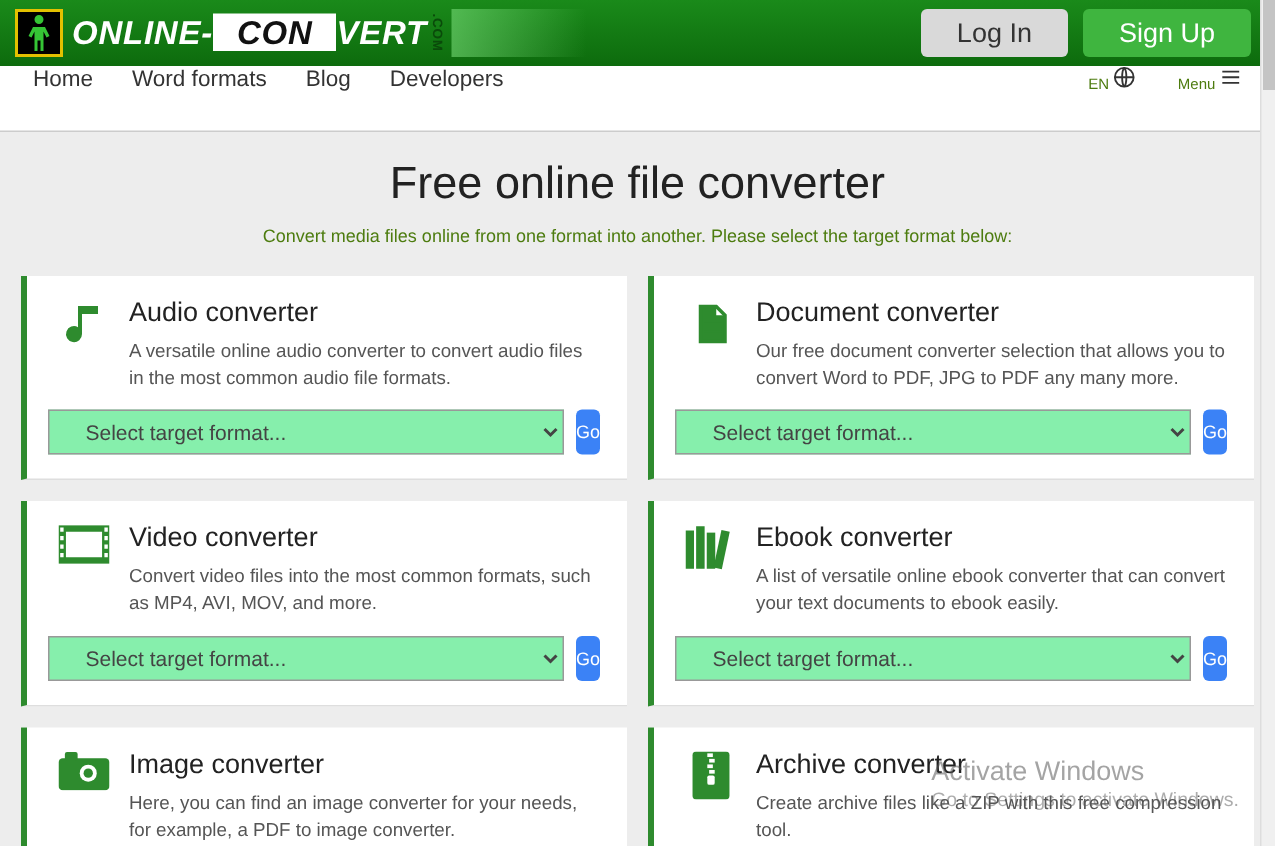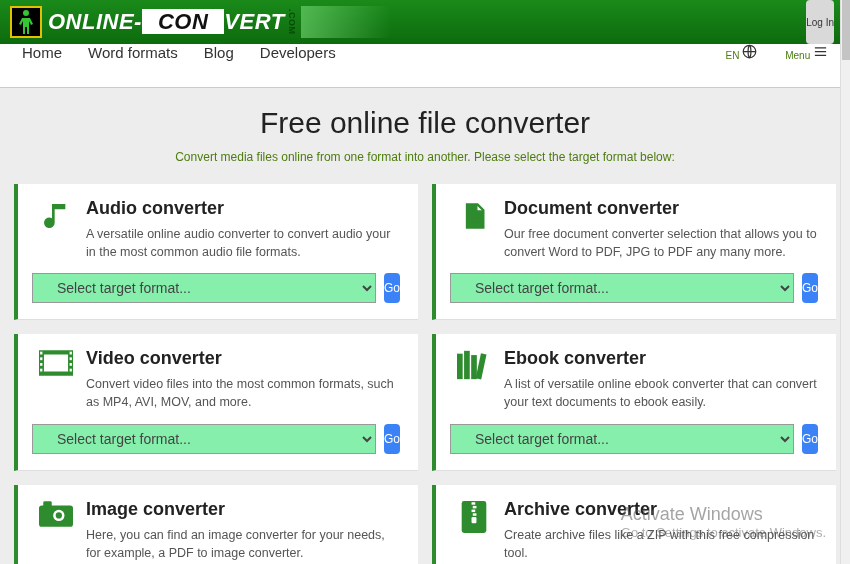--- a/index.html
+++ b/index.html
@@ -5,36 +5,36 @@
 * { margin: 0; padding: 0; box-sizing: border-box; }
 body { font-family: Arial, Helvetica, sans-serif; background: #ededed; width: 850px; height: 564px; overflow: hidden; }
 .topbar { height: 44px; background: linear-gradient(180deg,#1a8a1a 0%,#0d6b0d 100%); display: flex; align-items: center; padding: 0 10px; }
 .logo-box { width: 32px; height: 32px; background: #000; border: 2px solid #e3c100; display: flex; align-items: center; justify-content: center; margin-right: 6px; }
 .logo-figure { width: 16px; height: 24px; }
 .brand { font-size: 22px; font-weight: bold; font-style: italic; color: #fff; letter-spacing: 0.5px; }
 .brand .white { color: #fff; }
 .brand .dotcom { font-size: 9px; font-style: normal; color: #0a4a0a; writing-mode: vertical-rl; display: inline-block; margin-left: 2px; vertical-align: top; }
 .green-fade { display: inline-block; width: 90px; height: 32px; margin-left: 4px; background: linear-gradient(90deg, rgba(120,220,120,0.6), rgba(120,220,120,0)); }
 .topbar-right { margin-left: auto; display: flex; gap: 10px; align-items: center; padding-right: 6px; }
-.btn { height: 44px; padding: 0 0; border-radius: 4px; font-size: 10px; border: none; cursor: pointer; }
+.btn { height: 32px; padding: 0 24px; border-radius: 4px; font-size: 18px; border: none; cursor: pointer; }
 .btn-login { background: #d9d9d9; color: #333; }
 .btn-signup { background: #3fb53f; color: #fff; }
 .navbar { height: 44px; background: #fff; border-bottom: 1px solid #ccc; display: flex; align-items: flex-start; padding: 0 22px; }
 .nav-left { display: flex; gap: 26px; }
 .nav-item { color: #333; font-size: 15px; cursor: pointer; }
 .nav-right { margin-left: auto; display: flex; gap: 28px; align-items: center; color: #4d7c0f; font-size: 10px; }
 .globe-icon, .menu-icon { display: inline-flex; align-items: center; }
 .hero { text-align: center; padding: 18px 10px 14px; }
 .hero h1 { font-size: 30px; font-weight: 400; color: #222; margin-bottom: 10px; }
 .hero p { font-size: 12px; color: #4d7c0f; }
 .grid { display: grid; grid-template-columns: 1fr 1fr; gap: 14px; padding: 6px 14px 0; }
 .card { background: #fff; border-left: 4px solid #2e8b2e; border-bottom: 1px solid #dedede; padding: 14px 18px 16px 14px; display: grid; grid-template-columns: 48px 1fr; column-gap: 6px; }
 .card .icon-col { display: flex; justify-content: center; padding-top: 2px; }
 .card .icon-col svg { fill: #2e8b2e; }
-.card h3 { font-size: 18px; color: #222; margin-bottom: 6px; font-weight: 700; }
+.card h3 { font-size: 18px; color: #222; margin-bottom: 6px; font-weight: 400; }
 .card .desc { font-size: 12.5px; color: #555; line-height: 1.45; min-height: 34px; }
 .card .row-controls { grid-column: 1 / span 2; margin-top: 12px; display: flex; gap: 8px; }
 .card select { flex: 1; height: 30px; border: 1px solid #999; font-size: 14px; padding: 0 20px; color: #444; background: #86efac; }
 .card .go { width: 16px; height: 30px; background: #3b82f6; color: #fff; border: none; border-radius: 4px; font-size: 12px; cursor: pointer; }
 .watermark { position: fixed; right: 24px; bottom: 24px; color: rgba(90,90,90,0.5); font-size: 13px; text-align: left; pointer-events: none; }
 .watermark .wt { font-size: 18px; color: rgba(90,90,90,0.55); }
 .scrollhint { position:fixed; right:0; top:0; width:10px; height:100%; background:#f0f0f0; border-left:1px solid #ddd;}
 .scrollhint .thumb{ position:absolute; top:0; left:1px; width:8px; height:60px; background:#c4c4c4;}
 </style>
 </head>
@@ -49,20 +49,21 @@
     <svg class="logo-figure" viewBox="0 0 16 24">
         <path fill="#35c535" d="M8 0a3 3 0 110 6 3 3 0 010-6zM4 8h8l3 6-2 1-2-4v13h-2v-7H7v7H5V11l-2 4-2-1 3-6z"></path>
       </svg>
   </div>
   <span class="brand">
     <span class="white">ONLINE-</span><span style="background:#fff;color:#111;padding:0 16px;">CON</span><span class="white">VERT</span><span class="dotcom">.COM</span>
   </span>
   <span class="green-fade"></span>
   <div class="topbar-right">
     <button class="btn btn-login">Log In</button>
+    <button class="btn btn-signup">Sign Up</button>
   </div>
 </div>
 
 <div class="navbar">
   <div class="nav-left">
     <span class="nav-item">Home</span>
     <span class="nav-item">Word formats</span>
     <span class="nav-item">Blog</span>
     <span class="nav-item">Developers</span>
   </div>
@@ -94,21 +95,21 @@
 
 <div class="grid" id="grid">
     <div class="card">
       <div class="icon-col">
         <svg width="32" height="32" viewBox="0 0 24 24">
           <path d="M9 3v10.6A4 4 0 1011 17V7h8V3H9z"></path>
         </svg>
       </div>
       <div>
         <h3>Audio converter</h3>
-        <div class="desc">A versatile online audio converter to convert audio your in the most common audio file formats.</div>
+        <div class="desc">A versatile online audio converter to convert audio files in the most common audio file formats.</div>
       </div>
       <div class="row-controls">
         <select><option>Select target format...</option></select>
         <button class="go">Go</button>
       </div>
     </div>
     <div class="card">
       <div class="icon-col">
         <svg width="28" height="32" viewBox="0 0 24 24">
           <path d="M6 2h9l5 5v15H6V2zm9 0v5h5M9 12h8v1H9zm0 3h8v1H9zm0 3h8v1H9z" fill="#2e8b2e"></path>

